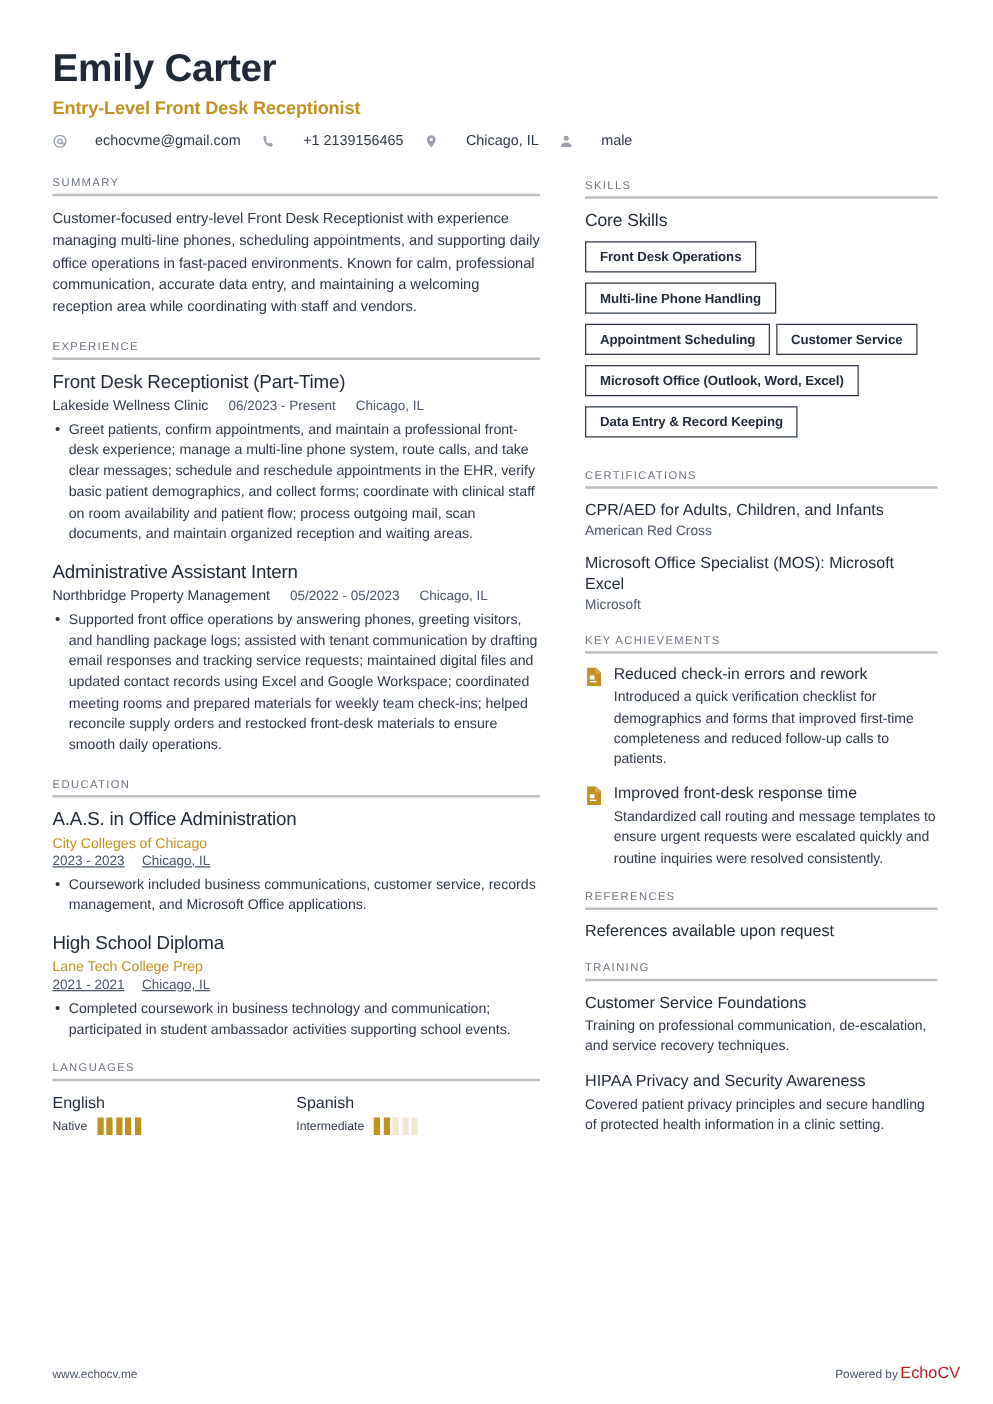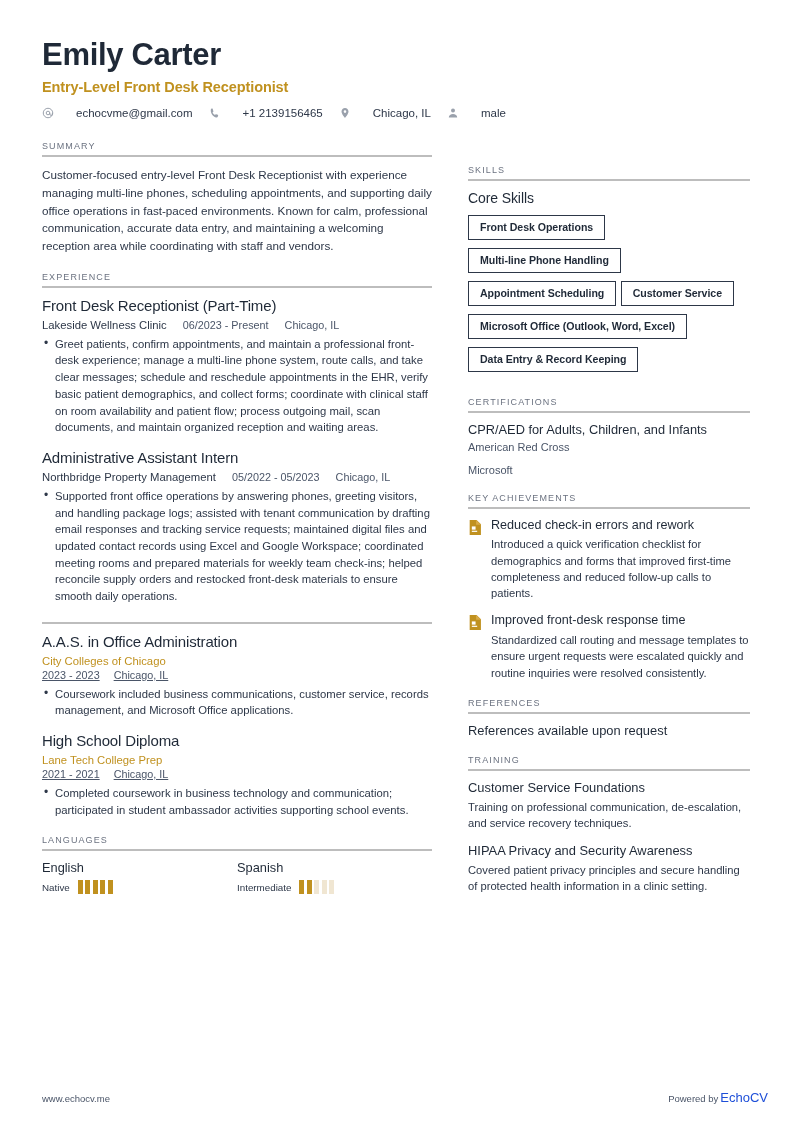--- a/index.html
+++ b/index.html
@@ -108,21 +108,21 @@
 
   .ref-text { font-size: 12.9px; font-weight: 500; color: #1f2937; }
 
   
   .footer {
     position: absolute; left: 42px; right: 26px; bottom: 18px;
     display: flex; justify-content: space-between; align-items: baseline;
   }
   .footer-url { font-size: 9.5px; color: #4a5568; }
   .footer-brand { font-size: 9.5px; color: #4a5568; }
-  .footer-brand b { font-size: 13px; font-weight: 400; color: #1d4ed8; margin-left: 2px; }
+  .footer-brand b { font-size: 13px; font-weight: 400; color: #b91c1c; margin-left: 2px; }
 </style>
 </head>
 <body>
 
 <div class="page">
 
   <div>
     <div class="name">Emily Carter</div>
     <div class="headline">Entry-Level Front Desk Receptionist</div>
     <div class="contact-row">
@@ -202,20 +202,21 @@
             <span class="entry-dates">05/2022 - 05/2023</span>
             <span class="entry-loc">Chicago, IL</span>
           </div>
           <ul class="bullets">
             <li>Supported front office operations by answering phones, greeting visitors, and handling package logs; assisted with tenant communication by drafting email responses and tracking service requests; maintained digital files and updated contact records using Excel and Google Workspace; coordinated meeting rooms and prepared materials for weekly team check-ins; helped reconcile supply orders and restocked front-desk materials to ensure smooth daily operations.</li>
           </ul>
         </div>
       </div>
 
       <div class="sec">
+        <div class="sec-title">EDUCATION</div>
         <div class="sec-rule"></div>
 
         <div class="entry">
           <div class="entry-title">A.A.S. in Office Administration</div>
           <div class="entry-meta">
             <span class="entry-org gold">City Colleges of Chicago</span>
           </div>
           <div class="edu-line">
             <span>2023 - 2023</span>
             <span>Chicago, IL</span>
@@ -295,20 +296,21 @@
       </div>
 
       <div class="sec">
         <div class="sec-title">CERTIFICATIONS</div>
         <div class="sec-rule"></div>
         <div class="cert">
           <div class="cert-name">CPR/AED for Adults, Children, and Infants</div>
           <div class="cert-issuer">American Red Cross</div>
         </div>
         <div class="cert">
+          <div class="cert-name">Microsoft Office Specialist (MOS): Microsoft Excel</div>
           <div class="cert-issuer">Microsoft</div>
         </div>
       </div>
 
       <div class="sec">
         <div class="sec-title">KEY ACHIEVEMENTS</div>
         <div class="sec-rule"></div>
 
         <div class="ach">
           <span class="ach-icon">

